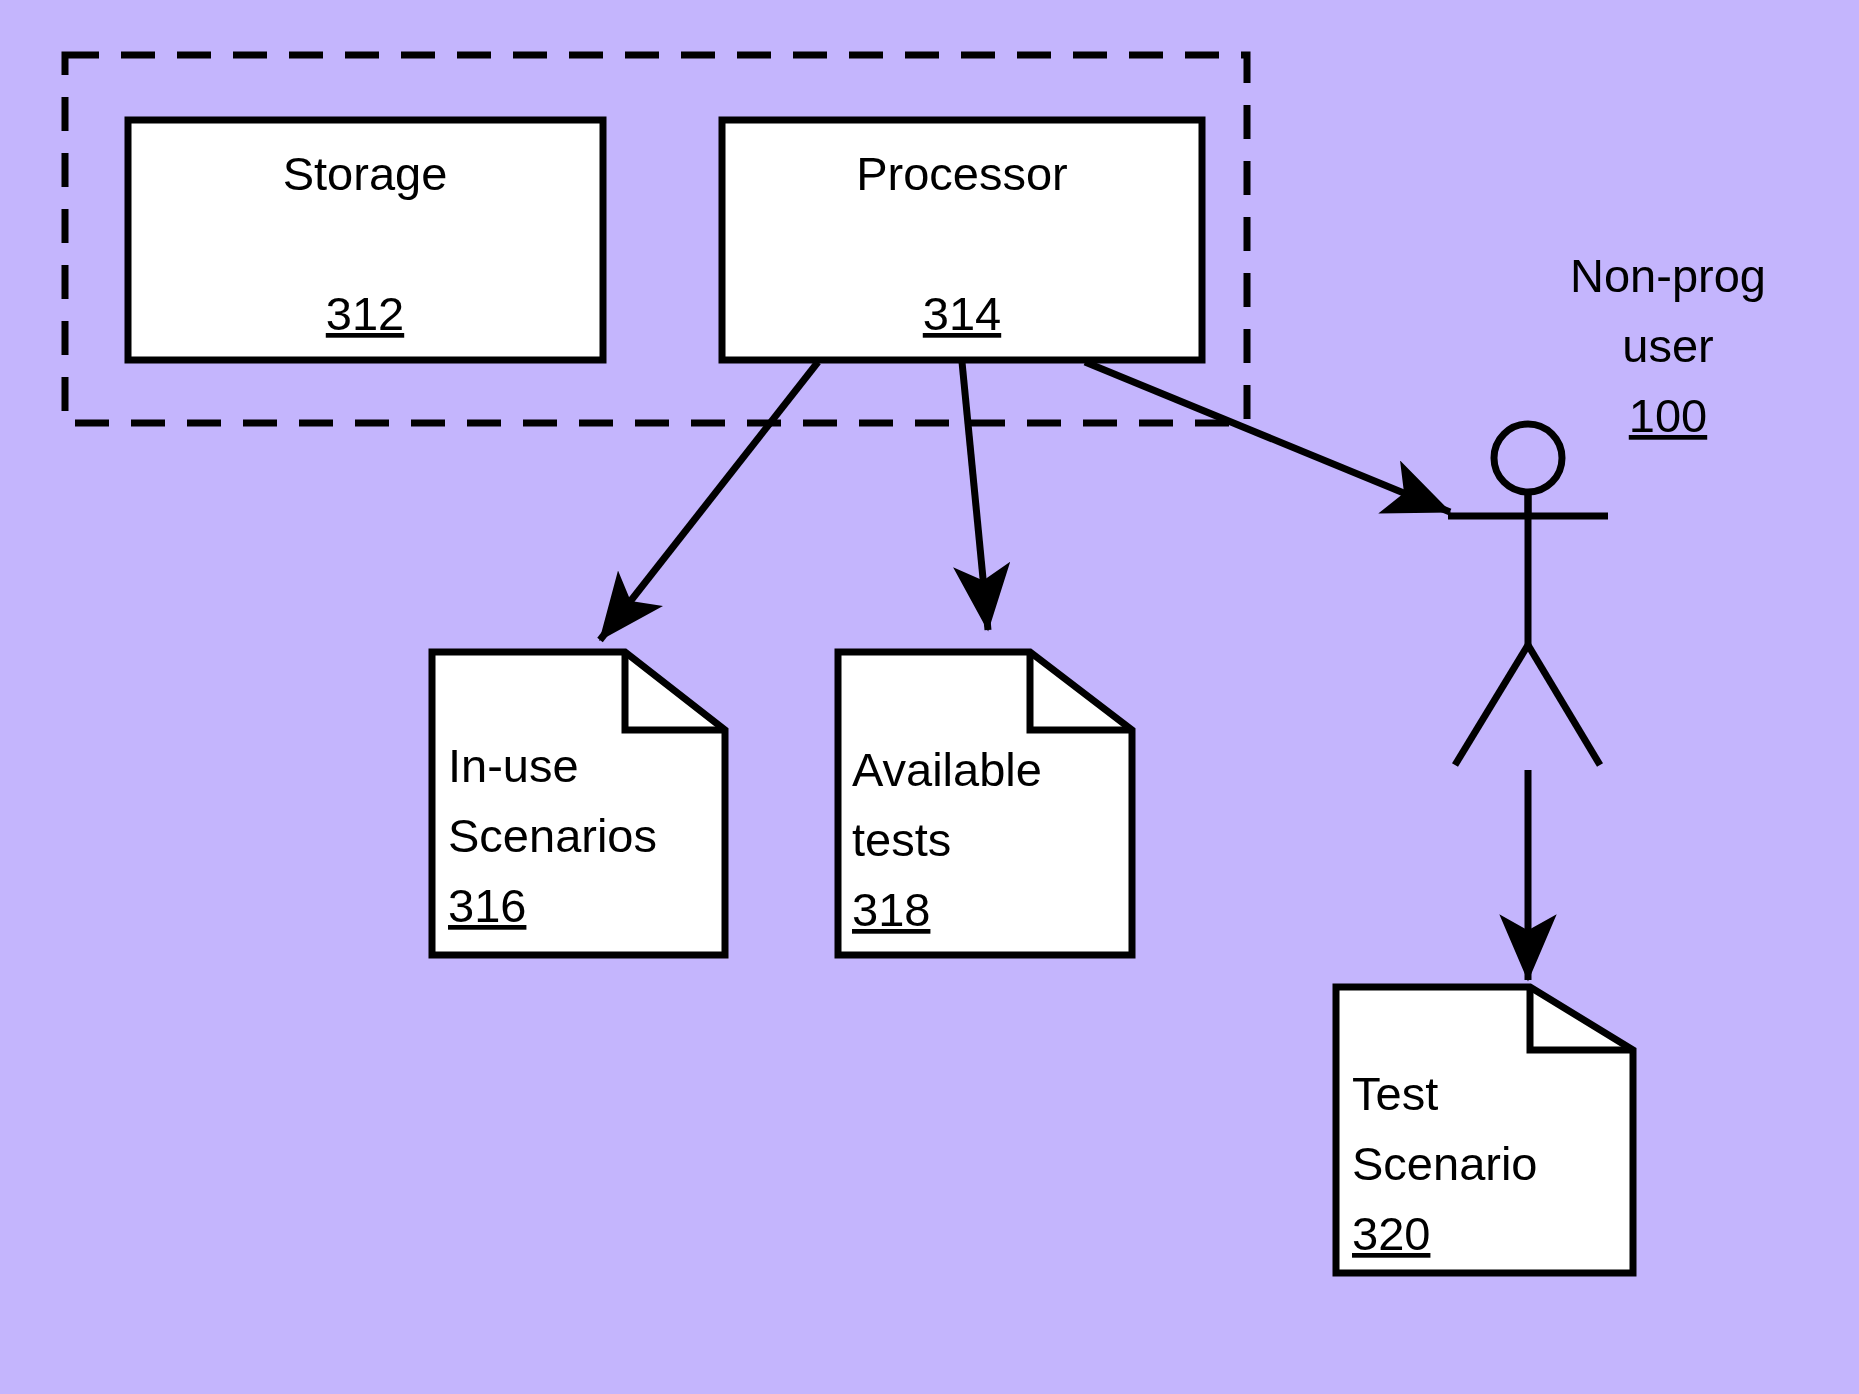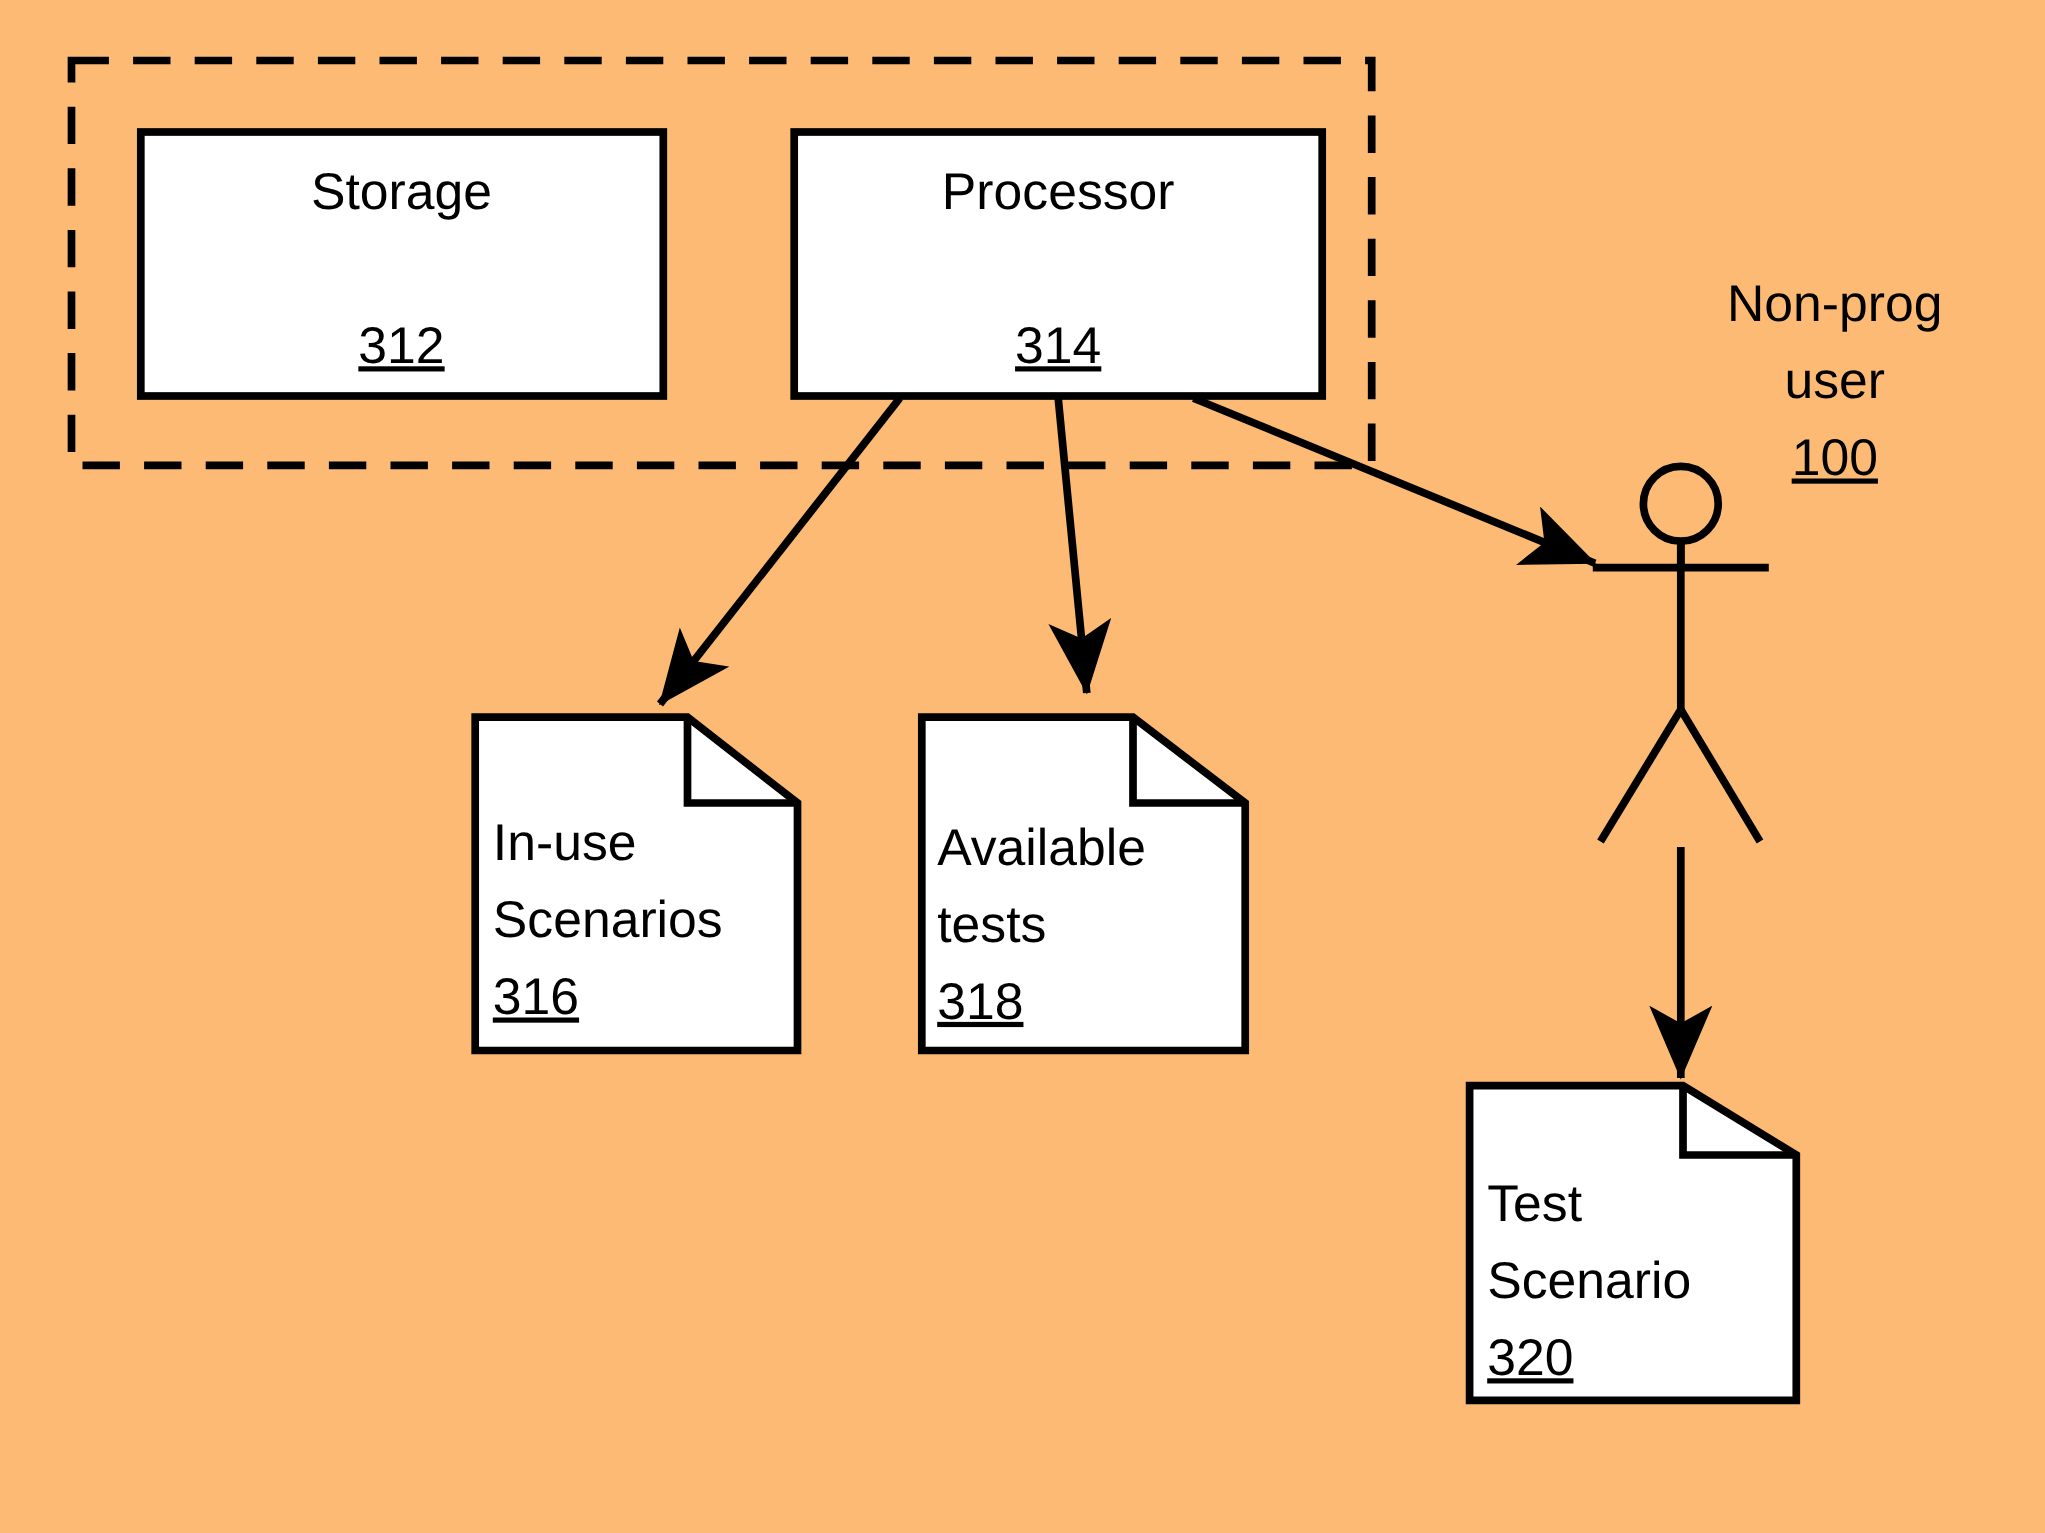--- a/index.html
+++ b/index.html
@@ -8,21 +8,21 @@
     padding: 0;
     background: #ffffff;
   }
   body {
     font-family: "Liberation Sans", sans-serif;
   }
   #figure-root {
     position: relative;
     width: 1859px;
     height: 1394px;
-    background: #fdba74;
+    background: #c4b5fd;
     overflow: hidden;
   }
   #figure-svg {
     position: absolute;
     top: 0;
     left: 0;
     width: 1859px;
     height: 1394px;
   }
   .fig-text {

